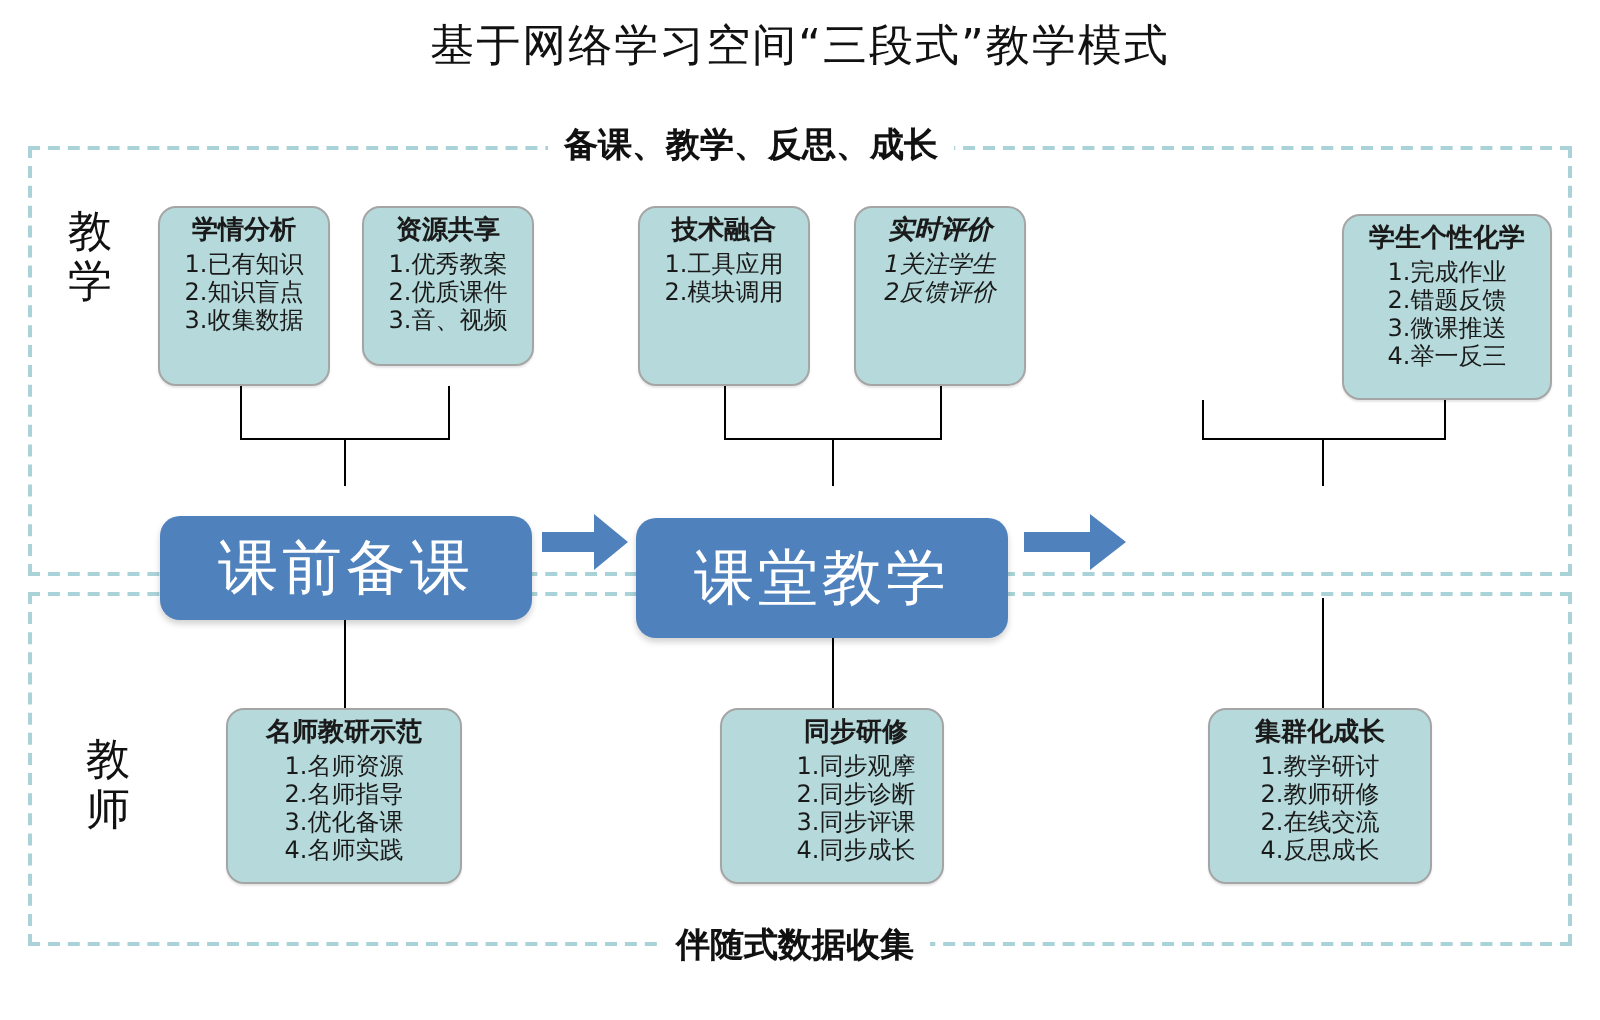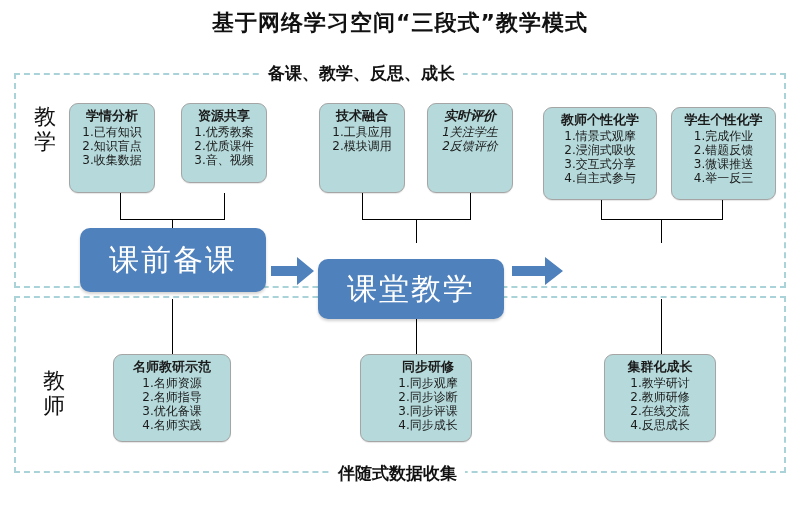--- a/index.html
+++ b/index.html
@@ -6,21 +6,21 @@
   body{
     width:800px;height:510px;background:#ffffff;
     font-family:"DejaVu Sans","Liberation Sans",sans-serif;
     overflow:hidden;position:relative;
   }
   #stage{position:relative;width:800px;height:510px;}
 
   
   .title{
     position:absolute;left:0;top:8px;width:800px;text-align:center;
-    font-size:22px;font-weight:bold;color:#111;letter-spacing:1px;
+    font-size:22px;font-weight:normal;color:#111;letter-spacing:1px;
     font-family:"DejaVu Sans","Liberation Sans",sans-serif;
   }
 
   
   .region{
     position:absolute;border:2px dashed #a9d3d8;background:transparent;
     box-sizing:border-box;
   }
   .region-label{
     position:absolute;background:#ffffff;padding:0 8px;
@@ -67,21 +67,21 @@
 </head>
 <body>
 
 <div id="stage">
 
   <div class="title">基于网络学习空间“三段式”教学模式</div>
 
   <div class="region" style="left:14px;top:73px;width:772px;height:215px;"></div>
   <div class="region" style="left:14px;top:296px;width:772px;height:177px;"></div>
 
-  <div class="region-label" style="left:260px;top:63px;">备课、教学、反思、成长</div>
+  <div class="region-label" style="left:274px;top:63px;">备课、教学、反思、成长</div>
   <div class="region-label" style="left:330px;top:463px;">伴随式数据收集</div>
 
   <div class="side-label" style="left:32px;top:104px;">教学</div>
   <div class="side-label" style="left:41px;top:368px;">教师</div>
 
   <div class="vline" style="left:120px;top:193px;height:26px;"></div>
   <div class="vline" style="left:224px;top:193px;height:26px;"></div>
   <div class="hline" style="left:120px;top:219px;width:105px;"></div>
   <div class="vline" style="left:172px;top:219px;height:24px;"></div>
 
@@ -92,21 +92,21 @@
 
   <div class="vline" style="left:601px;top:200px;height:19px;"></div>
   <div class="vline" style="left:722px;top:200px;height:19px;"></div>
   <div class="hline" style="left:601px;top:219px;width:122px;"></div>
   <div class="vline" style="left:661px;top:219px;height:24px;"></div>
 
   <div class="vline" style="left:172px;top:299px;height:55px;"></div>
   <div class="vline" style="left:416px;top:299px;height:55px;"></div>
   <div class="vline" style="left:661px;top:299px;height:55px;"></div>
 
-  <div class="card" style="left:69px;top:103px;width:86px;height:90px;text-align:center;">
+  <div class="card" style="left:79px;top:103px;width:86px;height:90px;text-align:center;">
     <div class="c-title">学情分析</div>
     <div class="c-item">1.已有知识</div>
     <div class="c-item">2.知识盲点</div>
     <div class="c-item">3.收集数据</div>
   </div>
 
   <div class="card" style="left:181px;top:103px;width:86px;height:80px;">
     <div class="c-title">资源共享</div>
     <div class="c-item">1.优秀教案</div>
     <div class="c-item">2.优质课件</div>
@@ -118,37 +118,30 @@
     <div class="c-item">1.工具应用</div>
     <div class="c-item">2.模块调用</div>
   </div>
 
   <div class="card" style="left:427px;top:103px;width:86px;height:90px;font-style:italic;">
     <div class="c-title">实时评价</div>
     <div class="c-item">1关注学生</div>
     <div class="c-item">2反馈评价</div>
   </div>
 
-  <div class="card" style="left:543px;top:107px;width:114px;height:93px;">
-    <div class="c-title">教师个性化学</div>
-    <div class="c-item">1.情景式观摩</div>
-    <div class="c-item">2.浸润式吸收</div>
-    <div class="c-item">3.交互式分享</div>
-    <div class="c-item">4.自主式参与</div>
-  </div>
 
   <div class="card" style="left:671px;top:107px;width:105px;height:93px;">
     <div class="c-title">学生个性化学</div>
     <div class="c-item">1.完成作业</div>
     <div class="c-item">2.错题反馈</div>
     <div class="c-item">3.微课推送</div>
     <div class="c-item">4.举一反三</div>
   </div>
 
-  <div class="mainbox" style="left:80px;top:228px;width:186px;height:64px;font-family:Liberation Mono, monospace;">
+  <div class="mainbox" style="left:80px;top:258px;width:186px;height:52px;font-family:Liberation Mono, monospace;">
     <span>课前备课</span>
   </div>
 
   <div class="mainbox" style="left:318px;top:241px;width:186px;height:60px;margin-top:18px;">
     <span>课堂教学</span>
   </div>
 
 
   <div class="arrow" style="left:271px;top:256px;width:44px;height:30px;">
     <svg width="44" height="30" viewBox="0 0 44 30">

